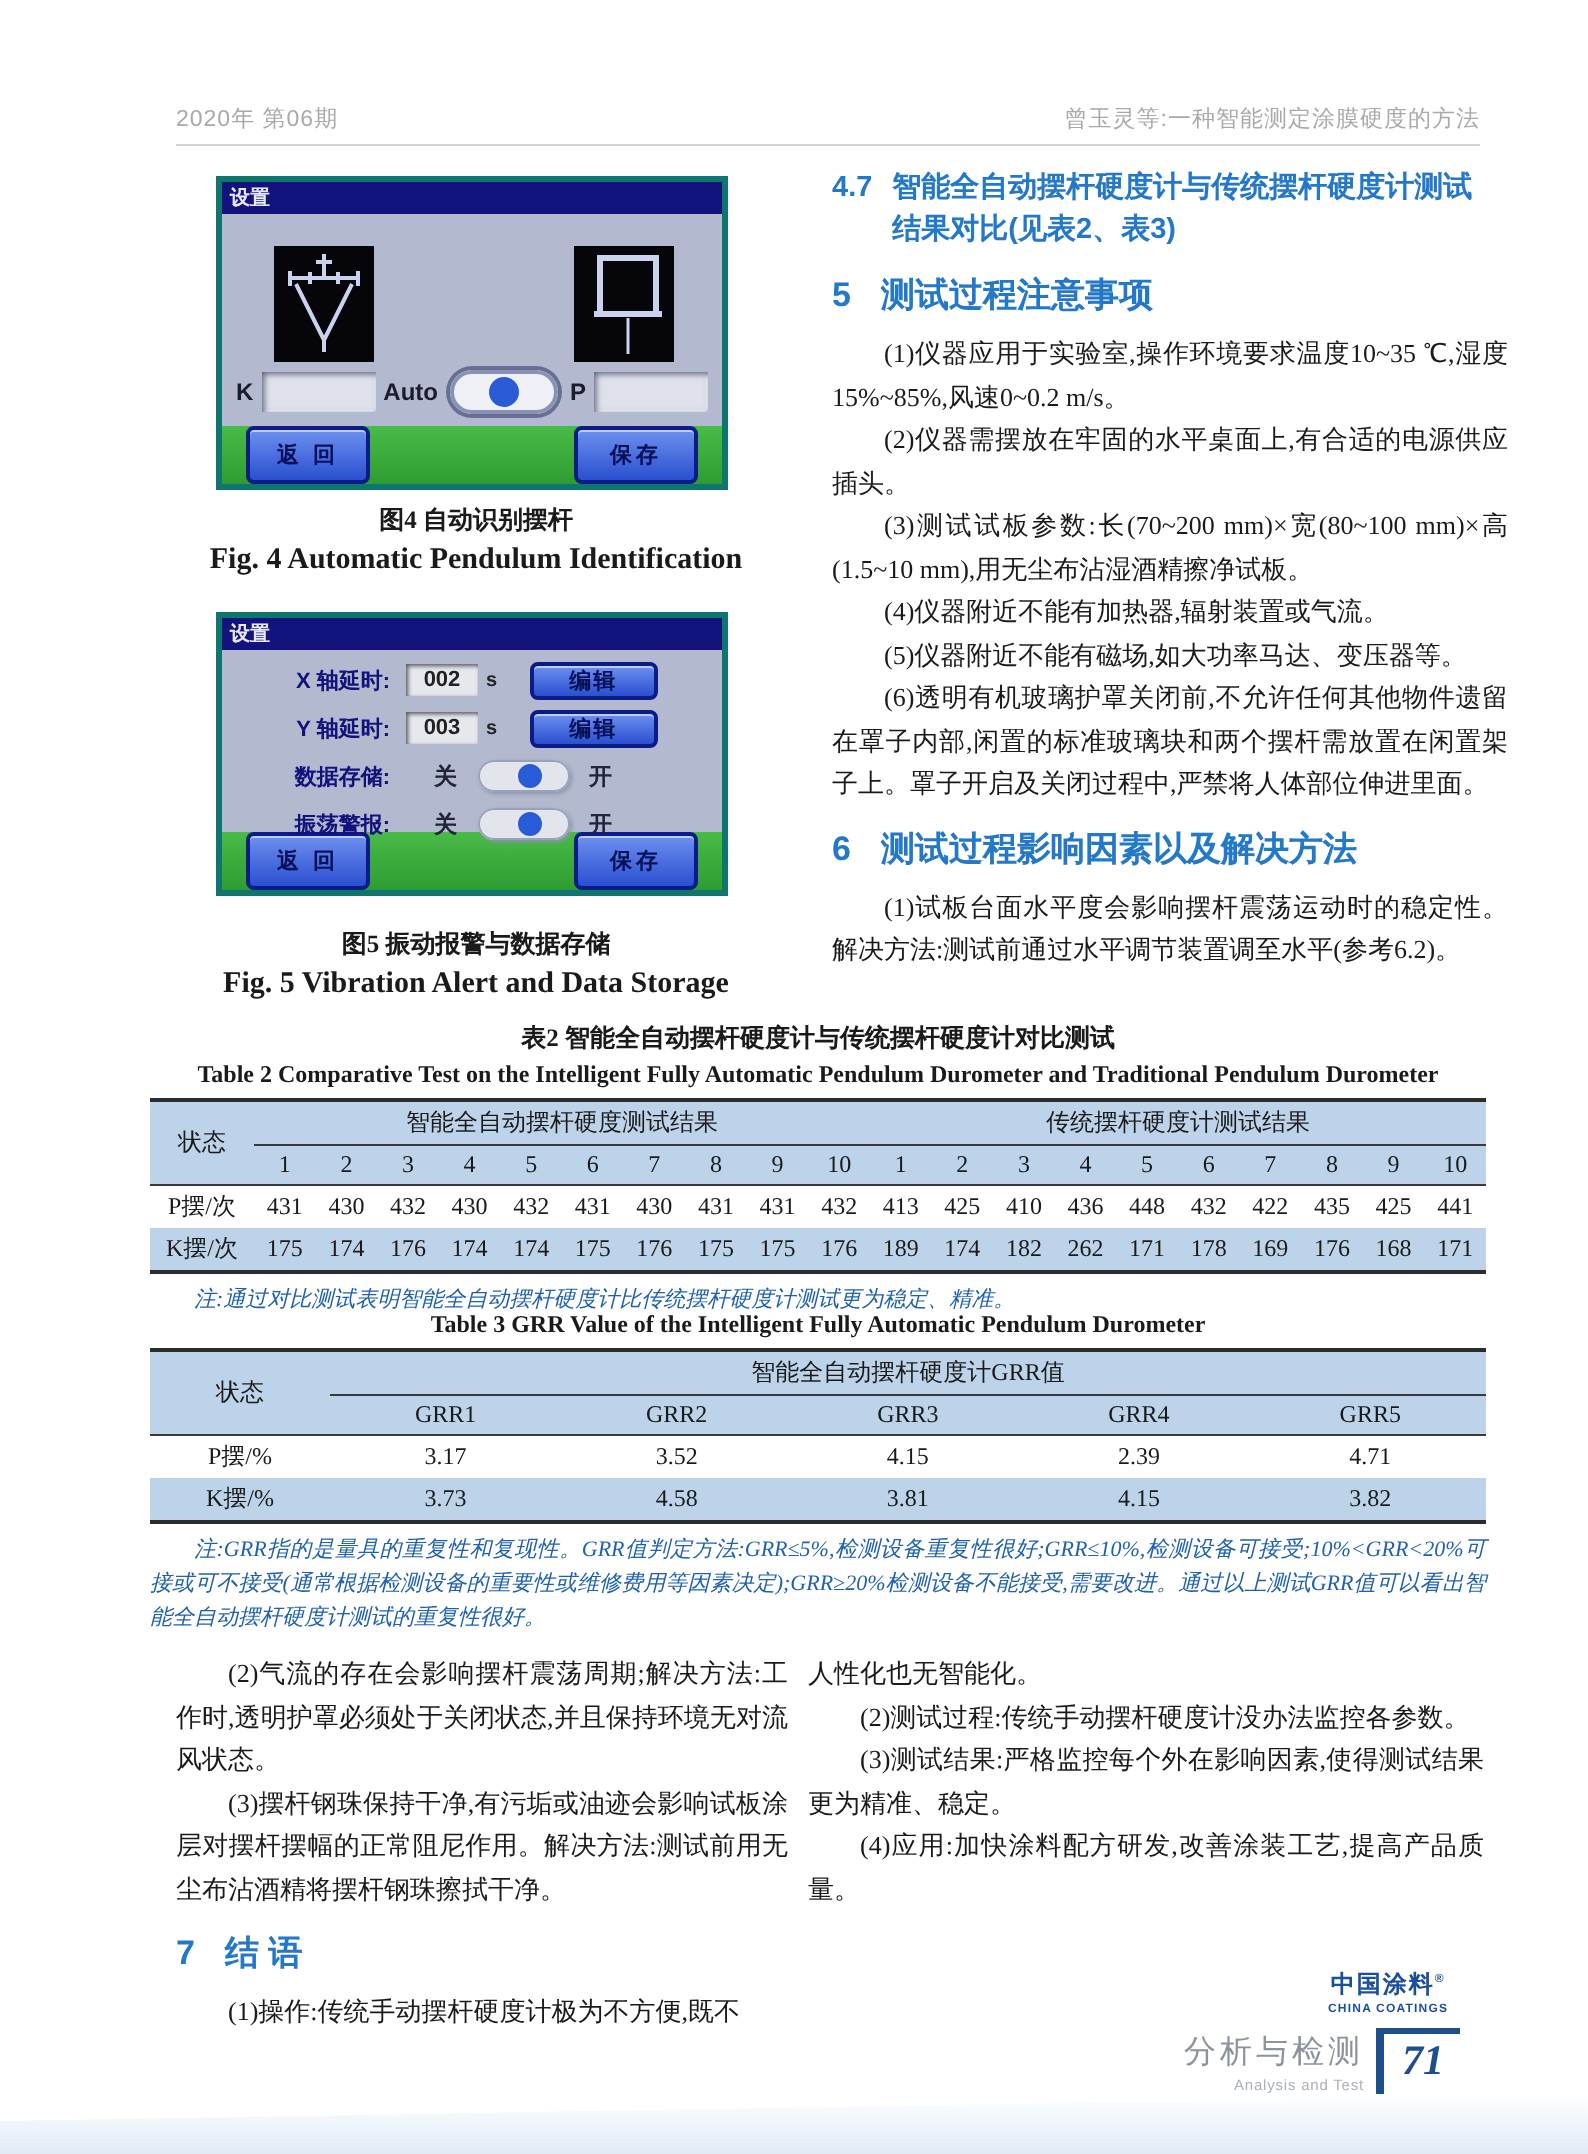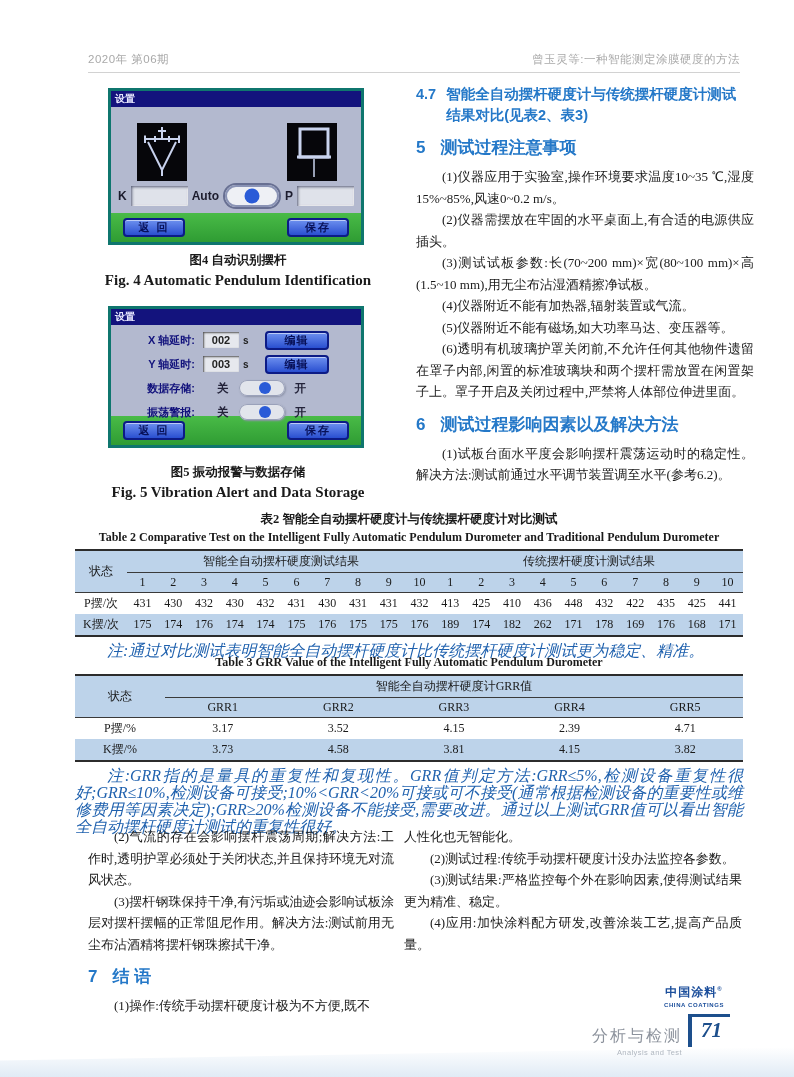--- a/index.html
+++ b/index.html
@@ -36,21 +36,21 @@
                 position:relative; margin:0 2px; }
   .toggle-big .dot { position:absolute; left:50%; top:50%; transform:translate(-50%,-50%);
                      width:15px; height:15px; border-radius:50%; background:#2a5bd7; }
   .greenbar { height:29px; background:linear-gradient(180deg,#49bb47,#2f9c33);
               display:flex; justify-content:space-between; align-items:center; padding:0 12px; }
   .btn-blue { background:linear-gradient(180deg,#6d90ef,#2a4fd0); border:2px solid #0c1b86;
               border-radius:4px; color:#071058; font-weight:bold; font-size:11px;
               display:flex; align-items:center; justify-content:center;
               box-shadow:inset 0 1px 0 rgba(255,255,255,.55);
               font-family:"Liberation Sans",sans-serif; }
-  .gbtn { width:62px; height:19px; letter-spacing:2px; }
+  .gbtn { width:62px; height:29px; letter-spacing:2px; }
 
   #fig5 .screen-body { height:91px; padding-top:3px; }
   .frow { display:flex; align-items:center; height:24px; padding:0 8px;
           font-family:"Liberation Sans",sans-serif; }
   .flabel { width:76px; text-align:right; color:#12127c; font-weight:bold; font-size:11px; }
   .finput { width:36px; height:16px; background:#e6e8ee; box-shadow:inset 1px 1px 2px #555;
             font-size:11px; font-weight:bold; text-align:center; line-height:16px; margin-left:8px; color:#222; }
   .funit { margin-left:4px; font-size:10px; color:#222; font-weight:bold; }
   .fbtn { margin-left:16px; width:64px; height:19px; letter-spacing:1px; }
   .fonoff { font-size:11.5px; font-weight:bold; color:#23233a; }
@@ -82,36 +82,36 @@
   table.paper { width:100%; border-collapse:collapse; margin-top:4px; font-size:12px; text-align:center;
                 border-top:2px solid #2c2c2c; border-bottom:2px solid #2c2c2c; }
   table.paper th, table.paper td { font-weight:normal; padding:2px 0; }
   table.paper thead th { background:#bdd3ea; }
   th.grp { border-bottom:1px solid #3a3a3a; }
   thead tr.numrow th, th.state { border-bottom:1px solid #3a3a3a; }
   tbody tr:first-child { background:#ffffff; }
   tbody tr:last-child { background:#bdd3ea; }
   .t2 th.state { width:52px; }
   .t3 th.state { width:90px; }
-  .tbl-note { color:#1f61ae; font-style:italic; font-size:16px; line-height:17px;
+  .tbl-note { color:#1f61ae; font-style:italic; font-size:11px; line-height:17px;
               margin-top:5px; text-indent:2em; text-align:justify; }
 
   
   #bottom-left { left:88px; top:826px; width:306px; }
   #bottom-right { left:404px; top:826px; width:338px; }
 
   
   #logo { position:absolute; left:664px; top:984px; text-align:center; color:#1b4e9b;
           font-family:"Liberation Sans",sans-serif; }
   .logo-cn { font-size:12px; font-weight:bold; letter-spacing:1px; }
   .logo-cn sup { font-size:6px; }
   .logo-en { font-size:6px; font-weight:bold; letter-spacing:.6px; margin-top:1px; }
   #pagebar { position:absolute; left:592px; top:1014px; display:flex; align-items:flex-start;
              font-family:"Liberation Sans",sans-serif; }
-  .sec-block { text-align:right; margin-top:12px; }
+  .sec-block { text-align:right; margin-top:2px; }
   .sec-cn { font-size:16px; color:#8d939d; letter-spacing:2px; }
   .sec-en { font-size:7.5px; color:#aab0b8; letter-spacing:.4px; margin-top:1px; }
   .pnum-block { margin-left:6px; border-left:4px solid #1d4f8c; border-top:3px solid #1d4f8c;
                 padding:1px 8px 5px 9px; }
   .pnum { font-family:"Liberation Serif",serif; font-style:italic; font-weight:bold;
           font-size:21px; color:#1d4f8c; line-height:24px; }
   #band { position:absolute; left:0; right:0; bottom:0; height:30px;
           background:linear-gradient(to bottom, rgba(223,233,244,0), rgba(214,228,242,.75));
           clip-path:polygon(0 45%, 100% 0, 100% 100%, 0 100%); }
 </style>

